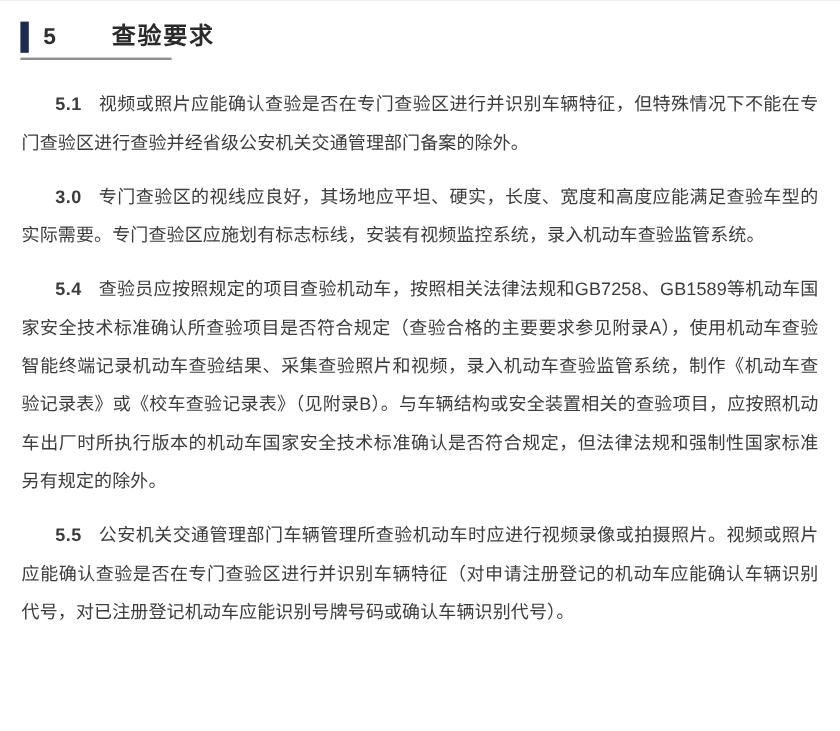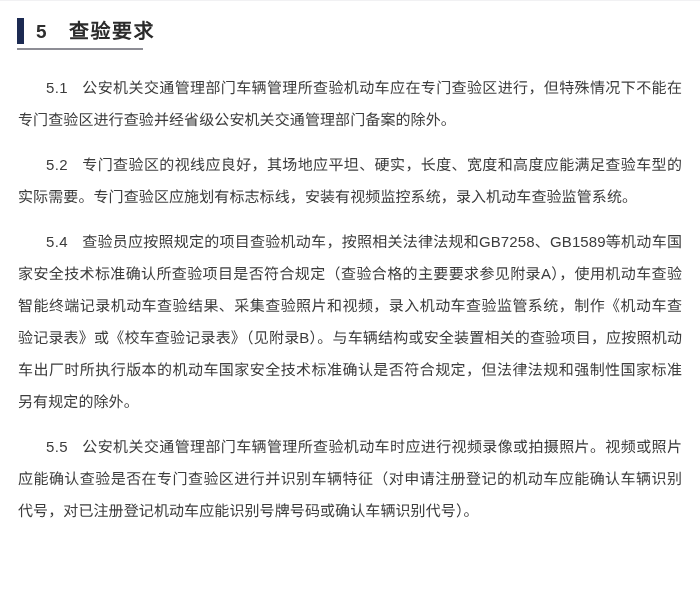--- a/index.html
+++ b/index.html
@@ -53,20 +53,21 @@
     letter-spacing: 0.5px;
     line-height: 1;
     margin-right: 22px;
   }
   .heading-title {
     font-size: 20px;
     font-weight: bold;
     color: #2b2b2b;
     letter-spacing: 1.5px;
     line-height: 1;
+    margin-left: 24px;
   }
   .heading-rule {
     position: absolute;
     left: 17px;
     top: 48px;
     width: 126px;
     height: 2px;
     background: #8d8d95;
   }
   
@@ -84,21 +85,21 @@
     text-justify: inter-ideograph;
     margin: 0 0 13px 0;
     letter-spacing: 0.1px;
   }
   .para:last-child {
     margin-bottom: 0;
   }
   .para .num {
     margin-left: 28px;
     margin-right: 14px;
-    font-weight: normal;
+    font-weight: bold;
     letter-spacing: 0.4px;
   }
   .para b,
   .para .bold {
     font-weight: bold;
     color: #2d2d2d;
   }
 </style>
 </head>
 <body>
@@ -110,25 +111,25 @@
   <div class="section-heading">
     <span class="heading-bar"></span>
     <span class="heading-number">5</span>
     <span class="heading-title">查验要求</span>
   </div>
   <div class="heading-rule"></div>
 
   <div class="body-text">
 
     <p class="para">
-      <span class="num">5.1</span><span>公安机关交通管理部门车辆管理所查验机动车应在专门查验区进行，但特殊情况下不能在专门查验区进行查验并经省级公安机关交通管理部门备案的除外。</span>
+      <span class="num">5.1</span><span>视频或照片应能确认查验是否在专门查验区进行并识别车辆特征，但特殊情况下不能在专门查验区进行查验并经省级公安机关交通管理部门备案的除外。</span>
     </p>
 
     <p class="para">
-      <span class="num">5.2</span><span>专门查验区的视线应良好，其场地应平坦、硬实，长度、宽度和高度应能满足查验车型的实际需要。专门查验区应施划有标志标线，安装有视频监控系统，录入机动车查验监管系统。</span>
+      <span class="num">3.0</span><span>专门查验区的视线应良好，其场地应平坦、硬实，长度、宽度和高度应能满足查验车型的实际需要。专门查验区应施划有标志标线，安装有视频监控系统，录入机动车查验监管系统。</span>
     </p>
 
 
     <p class="para">
       <span class="num">5.4</span><span>查验员应按照规定的项目查验机动车，按照相关法律法规和GB7258、GB1589等机动车国家安全技术标准确认所查验项目是否符合规定（查验合格的主要要求参见附录A），使用机动车查验智能终端记录机动车查验结果、采集查验照片和视频，录入机动车查验监管系统，制作《机动车查验记录表》或《校车查验记录表》（见附录B）。与车辆结构或安全装置相关的查验项目，应按照机动车出厂时所执行版本的机动车国家安全技术标准确认是否符合规定，但法律法规和强制性国家标准另有规定的除外。</span>
     </p>
 
     <p class="para">
       <span class="num">5.5</span><span>公安机关交通管理部门车辆管理所查验机动车时应进行视频录像或拍摄照片。视频或照片应能确认查验是否在专门查验区进行并识别车辆特征（对申请注册登记的机动车应能确认车辆识别代号，对已注册登记机动车应能识别号牌号码或确认车辆识别代号）。</span>
     </p>

